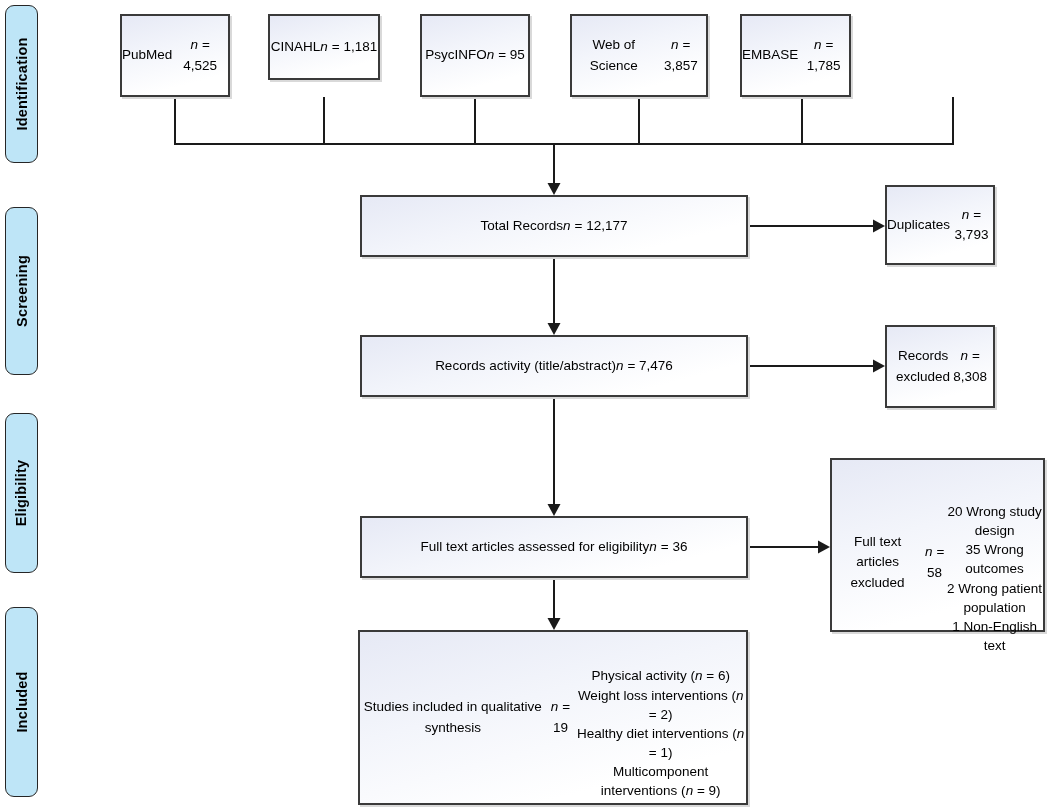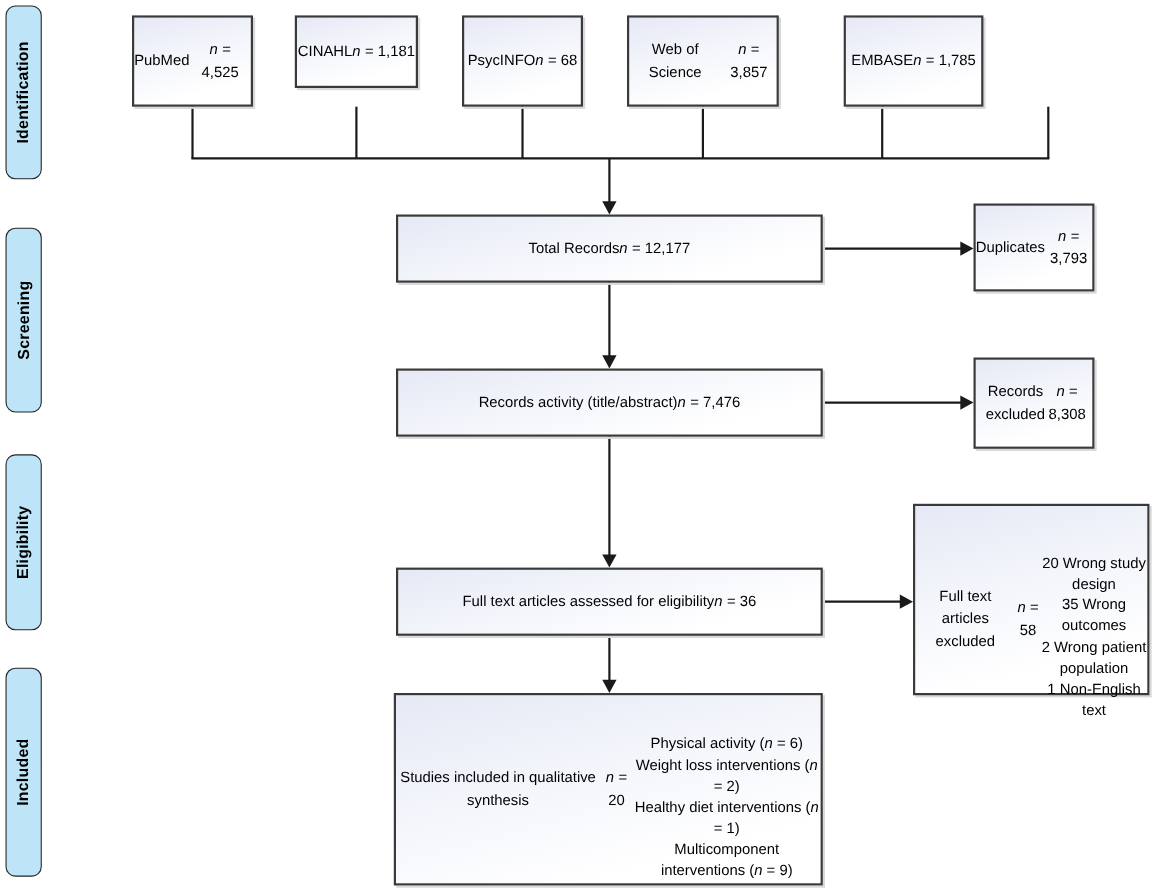--- a/index.html
+++ b/index.html
@@ -128,27 +128,27 @@
   <div class="box" style="left:120px;top:14px;width:110px;height:83px">
     <div>PubMed</div>
     <div class="nline"><i>n</i><span>= 4,525</span></div>
   </div>
   <div class="box" style="left:268px;top:14px;width:112px;height:66px">
     <div>CINAHL</div>
     <div class="nline"><i>n</i><span>= 1,181</span></div>
   </div>
   <div class="box" style="left:420px;top:14px;width:110px;height:83px">
     <div>PsycINFO</div>
-    <div class="nline"><i>n</i><span>= 68</span></div>
+    <div class="nline"><i>n</i><span>= 95</span></div>
   </div>
   <div class="box" style="left:570px;top:14px;width:138px;height:83px">
     <div>Web of Science</div>
     <div class="nline"><i>n</i><span>= 3,857</span></div>
   </div>
-  <div class="box" style="left:767px;top:14px;width:127px;height:83px">
+  <div class="box" style="left:740px;top:14px;width:111px;height:83px">
     <div>EMBASE</div>
     <div class="nline"><i>n</i><span>= 1,785</span></div>
   </div>
 
   <div class="box" style="left:360px;top:195px;width:388px;height:62px">
     <div>Total Records</div>
     <div class="nline"><i>n</i><span>= 12,177</span></div>
   </div>
 
   <div class="box" style="left:360px;top:335px;width:388px;height:62px">
@@ -156,21 +156,21 @@
     <div class="nline"><i>n</i><span>= 7,476</span></div>
   </div>
 
   <div class="box" style="left:360px;top:516px;width:388px;height:62px">
     <div>Full text articles assessed for eligibility</div>
     <div class="nline"><i>n</i><span>= 36</span></div>
   </div>
 
   <div class="box topstart" style="left:358px;top:630px;width:390px;height:175px;">
     <div>Studies included in qualitative synthesis</div>
-    <div class="nline"><i>n</i><span>= 20</span></div>
+    <div class="nline"><i>n</i><span>= 19</span></div>
     <div class="sublist">
       <div><span>Physical activity (</span><i>n</i><span> = 6)</span></div>
       <div><span>Weight loss interventions (</span><i>n</i><span> = 2)</span></div>
       <div><span>Healthy diet interventions (</span><i>n</i><span> = 1)</span></div>
       <div><span>Multicomponent interventions (</span><i>n</i><span> = 9)</span></div>
     </div>
   </div>
 
   <div class="box" style="left:885px;top:185px;width:110px;height:80px">
     <div>Duplicates</div>

